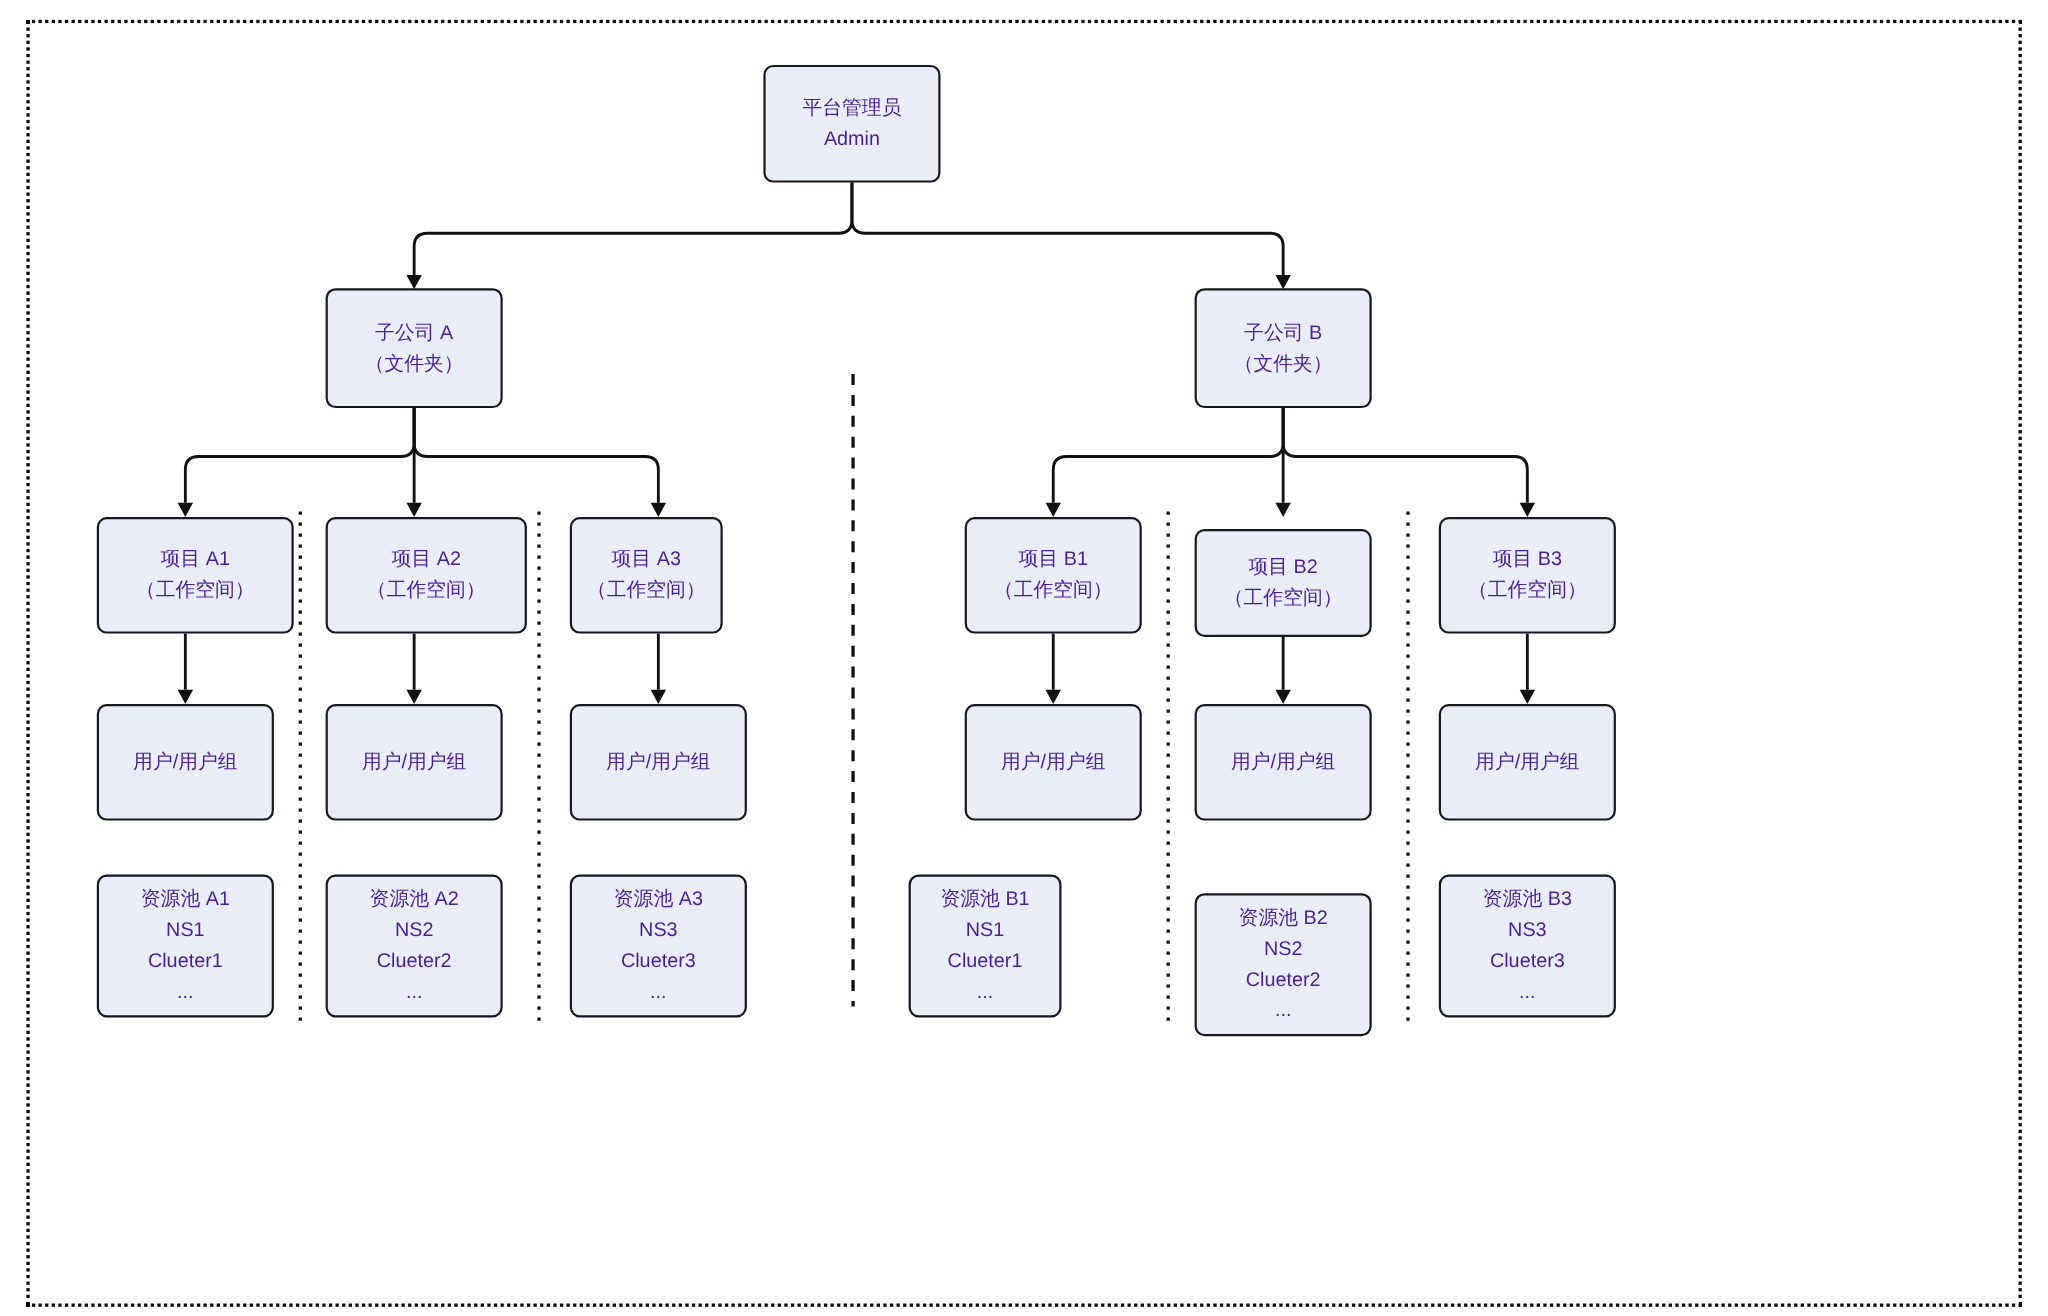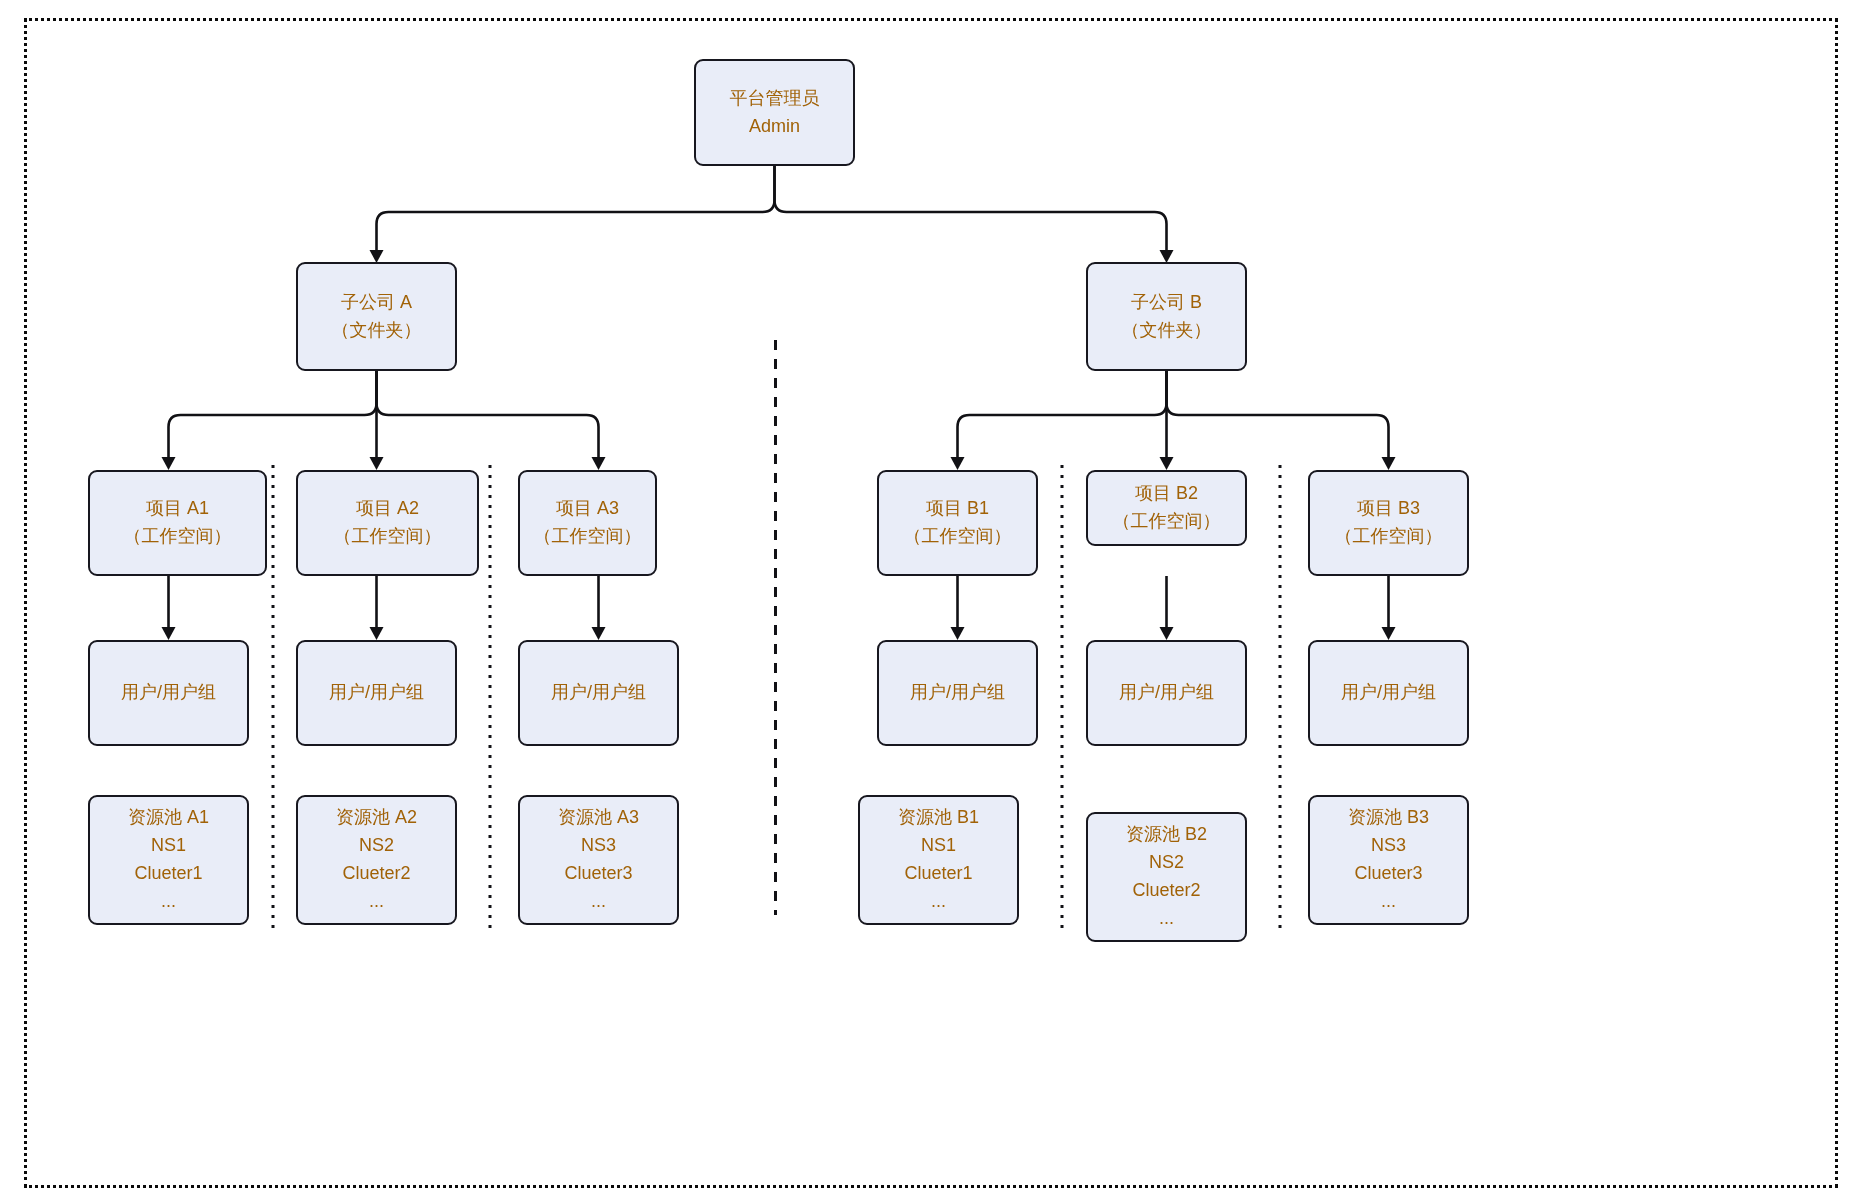--- a/index.html
+++ b/index.html
@@ -9,21 +9,21 @@
     position: absolute; left: 24px; top: 18px; right: 24px; bottom: 8px;
     border: 3px dotted #0a0a0a; pointer-events: none;
   }
   svg.connectors { position: absolute; left: 0; top: 0; width: 1862px; height: 1196px; pointer-events: none; }
   .node {
     position: absolute;
     background: #e9edf8;
     border: 2.5px solid #17171f;
     border-radius: 9px;
     display: flex; flex-direction: column; justify-content: center; align-items: center;
-    color: #a16207;
+    color: #4c1d95;
     font-size: 18px;
     line-height: 1.55;
     text-align: center;
   }
   .nl { white-space: nowrap; }
   path.conn { stroke: #111115; stroke-width: 2.6; fill: none; }
   line.sep-dot { stroke: #111115; stroke-width: 3; stroke-dasharray: 3 7; }
   line.sep-dash { stroke: #111115; stroke-width: 3; stroke-dasharray: 10 9; }
   polygon.arrow { fill: #111115; }
 </style>
@@ -99,21 +99,21 @@
     <div class="nl">（工作空间）</div>
   </div>
   <div class="node" style="left:518px; top:470px; width:139px; height:106px">
     <div class="nl">项目 A3</div>
     <div class="nl">（工作空间）</div>
   </div>
   <div class="node" style="left:877px; top:470px; width:161px; height:106px">
     <div class="nl">项目 B1</div>
     <div class="nl">（工作空间）</div>
   </div>
-  <div class="node" style="left:1086px; top:470px; width:161px; height:76px">
+  <div class="node" style="left:1086px; top:481px; width:161px; height:98px">
     <div class="nl">项目 B2</div>
     <div class="nl">（工作空间）</div>
   </div>
   <div class="node" style="left:1308px; top:470px; width:161px; height:106px">
     <div class="nl">项目 B3</div>
     <div class="nl">（工作空间）</div>
   </div>
 
   <div class="node" style="left:88px; top:640px; width:161px; height:106px">
     <div class="nl">用户/用户组</div>
@@ -145,21 +145,21 @@
     <div class="nl">NS2</div>
     <div class="nl">Clueter2</div>
     <div class="nl">...</div>
   </div>
   <div class="node" style="left:518px; top:795px; width:161px; height:130px">
     <div class="nl">资源池 A3</div>
     <div class="nl">NS3</div>
     <div class="nl">Clueter3</div>
     <div class="nl">...</div>
   </div>
-  <div class="node" style="left:858px; top:795px; width:161px; height:130px">
+  <div class="node" style="left:826px; top:795px; width:139px; height:130px">
     <div class="nl">资源池 B1</div>
     <div class="nl">NS1</div>
     <div class="nl">Clueter1</div>
     <div class="nl">...</div>
   </div>
   <div class="node" style="left:1086px; top:812px; width:161px; height:130px">
     <div class="nl">资源池 B2</div>
     <div class="nl">NS2</div>
     <div class="nl">Clueter2</div>
     <div class="nl">...</div>

